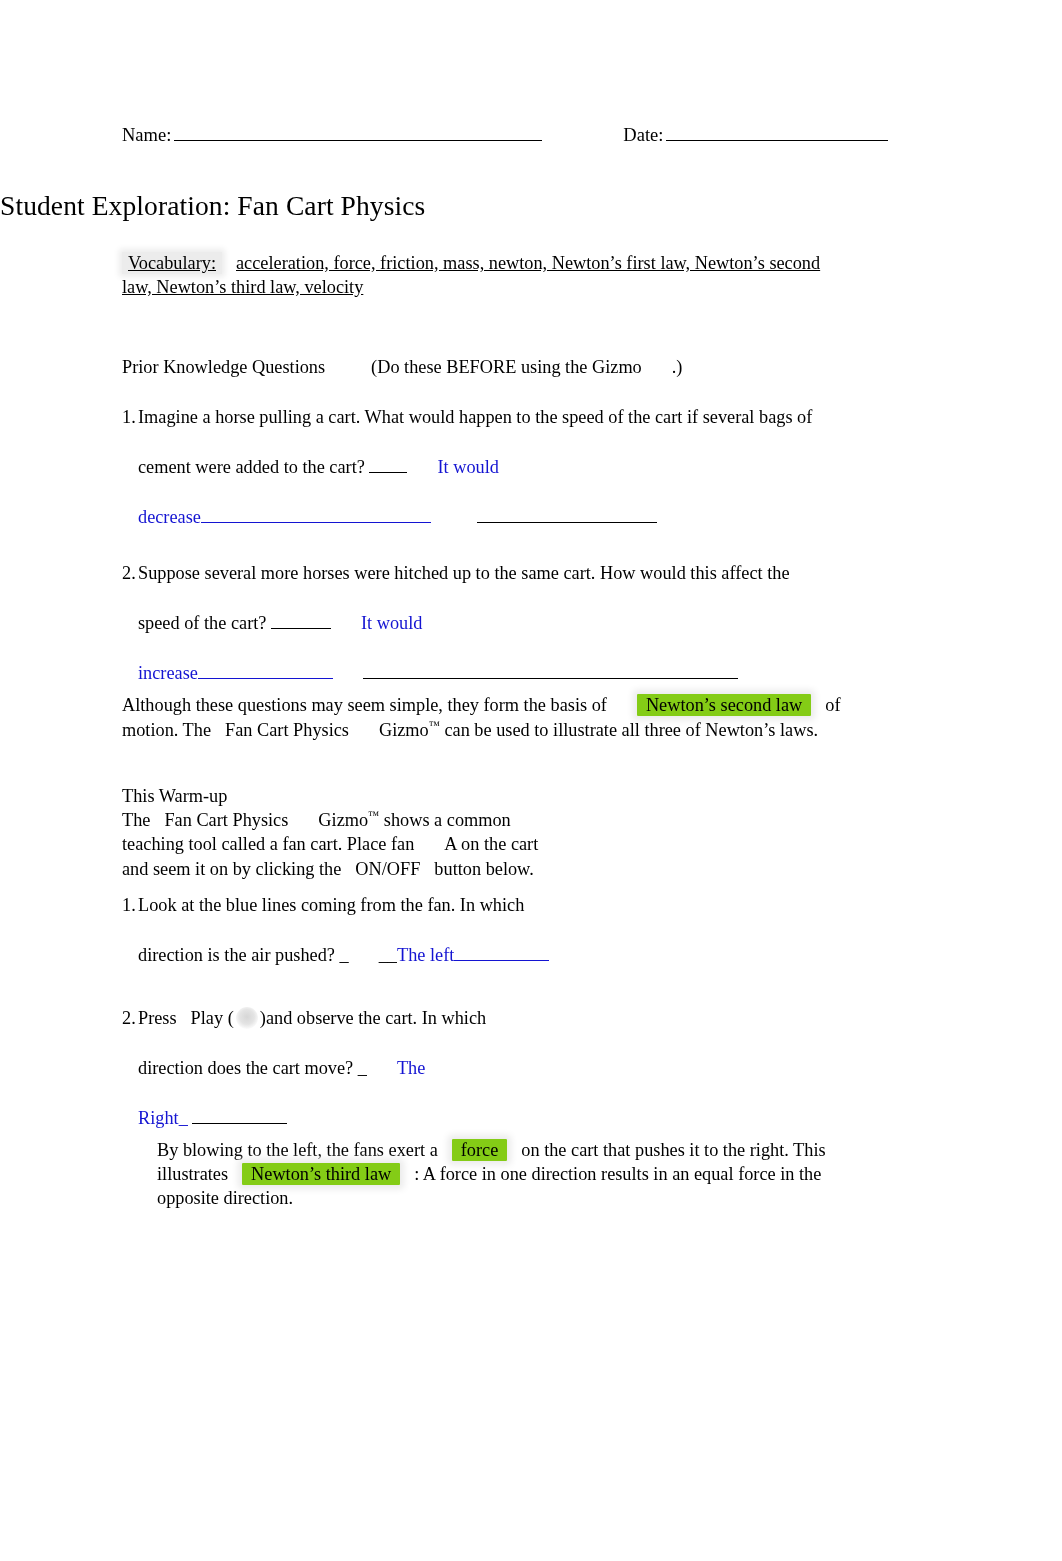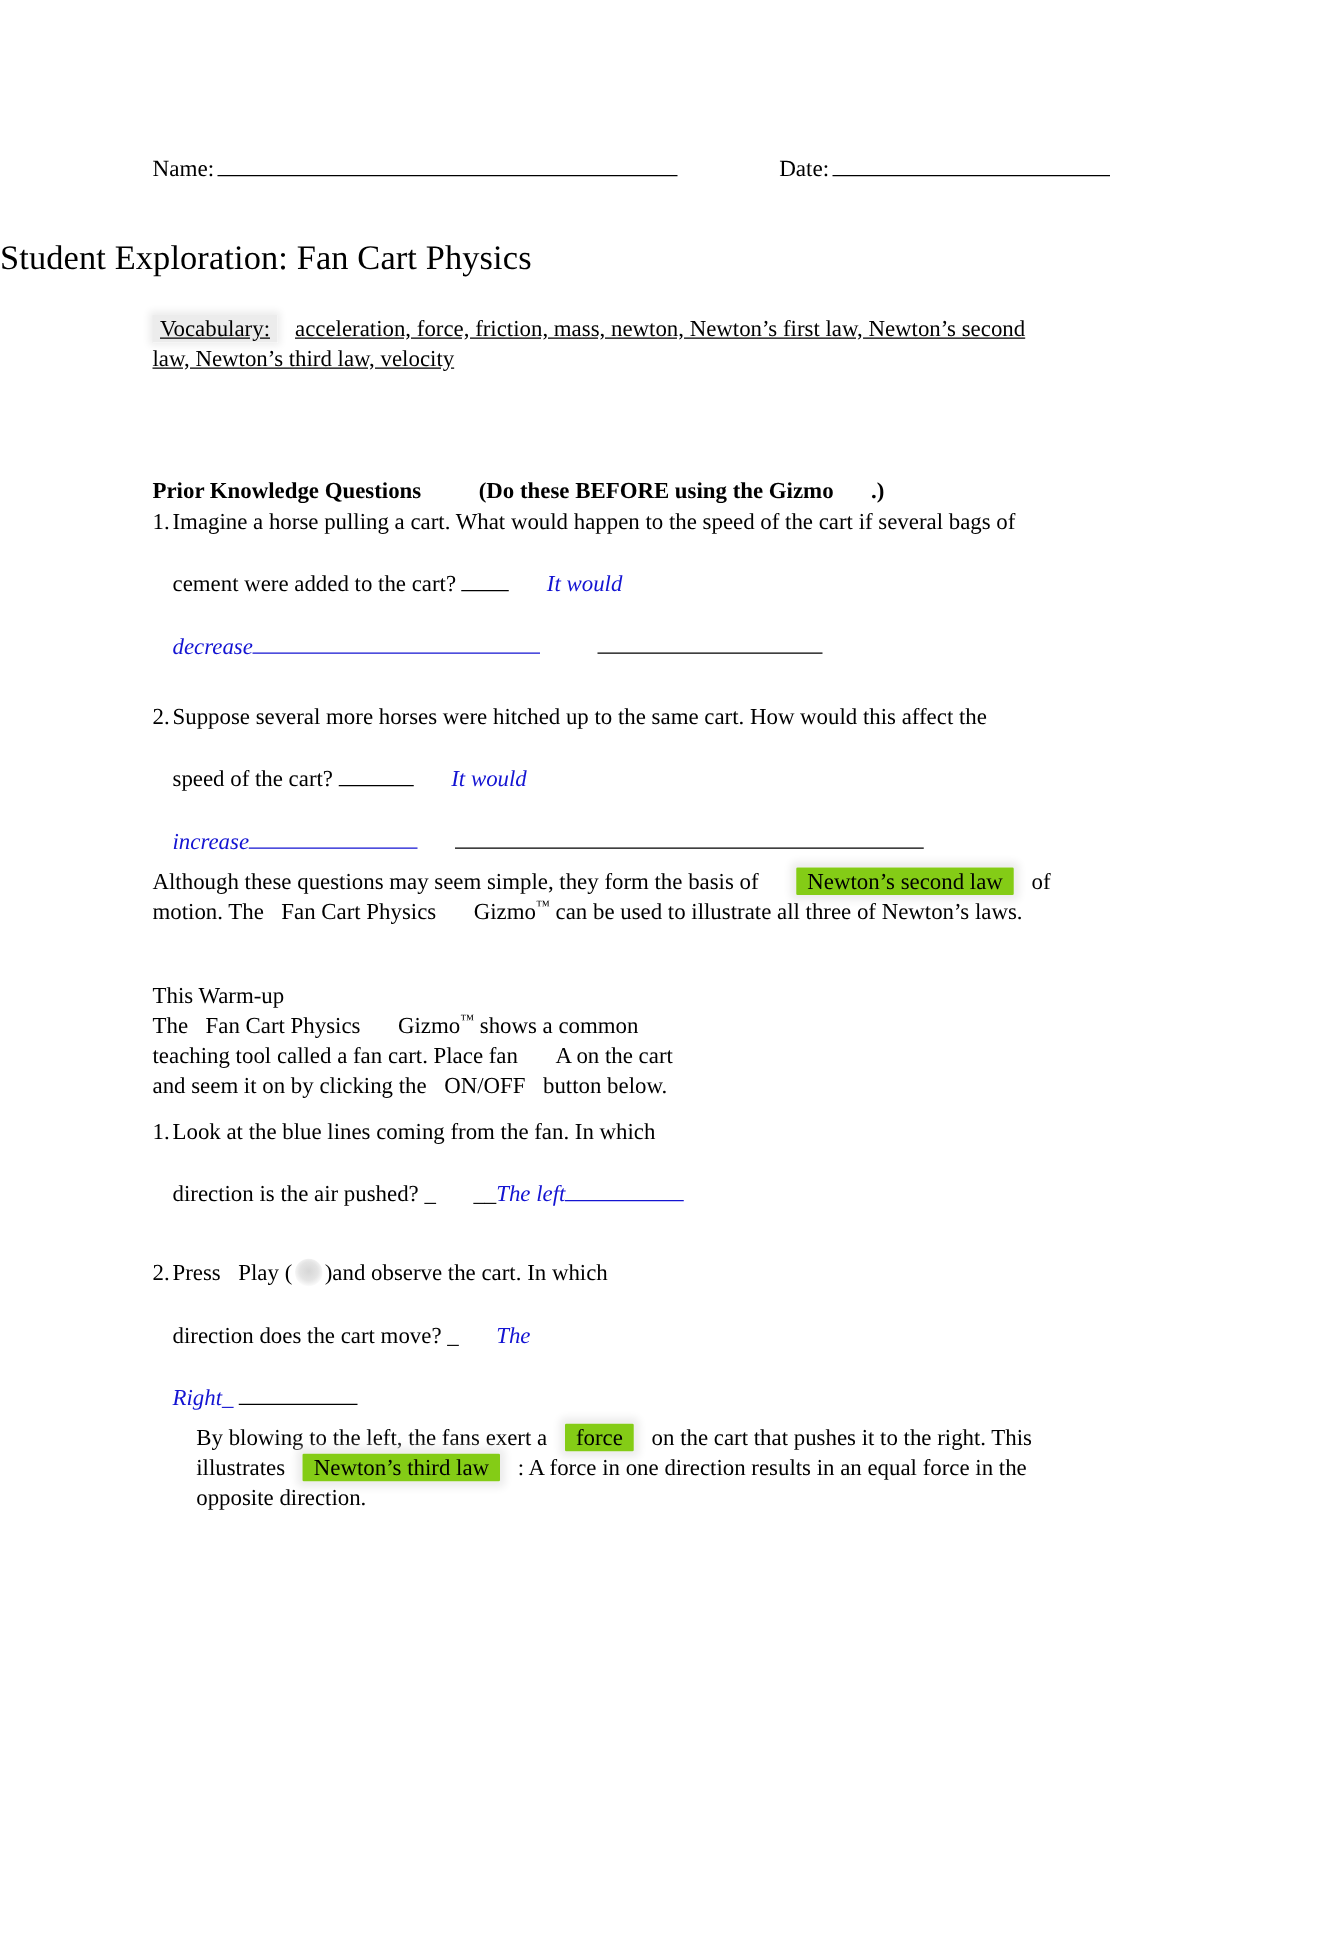--- a/index.html
+++ b/index.html
@@ -99,21 +99,21 @@
     top: 0;
     width: 28px;
     text-align: left;
   }
   .qbody {
     margin-left: 16px;
   }
   .qline { white-space: nowrap; }
   .qline + .qline { margin-top: 26px; }
 
-  .ans-blue { color: #1414d2; font-style: italic; }
+  .ans-blue { color: #1414d2; }
 
   .ul-black {
     display: inline-block;
     border-bottom: 1.4px solid #000;
     height: 0.78em;
     vertical-align: baseline;
   }
   .ul-blue {
     display: inline-block;
     border-bottom: 1.5px solid #1414d2;
@@ -170,21 +170,21 @@
     <span class="label">Name:</span><span class="rule rule-name"></span><span class="date-group"><span class="label">Date:</span><span class="rule rule-date"></span></span>
   </div>
 
   <h1 class="doc-title">Student Exploration: Fan Cart Physics</h1>
 
   <div class="block" style="top:252px;text-decoration:underline;">
     <span class="hl-tight">Vocabulary:</span><span class="gap-sm"></span><span>acceleration, force, friction, mass, newton, Newton’s first law, Newton’s second</span><br>
     <span>law, Newton’s third law, velocity</span>
   </div>
 
-  <div class="block" style="top:381px;font-weight:bold;">
+  <div class="block" style="top:356px;">
     <span>Prior Knowledge Questions</span><span class="gap-lg"></span><span>(Do these BEFORE using the Gizmo</span><span class="gap-md"></span><span>.)</span>
   </div>
 
   <div class="qitem" style="top:406px;">
     <span class="qnum">1.</span>
     <div class="qbody">
       <div class="qline">Imagine a horse pulling a cart. What would happen to the speed of the cart if several bags of</div>
       <div class="qline">
         <span>cement were added to the cart?</span>
         <span class="ul-black w-38"></span><span class="gap-md"></span><span class="ans-blue">It would</span>

